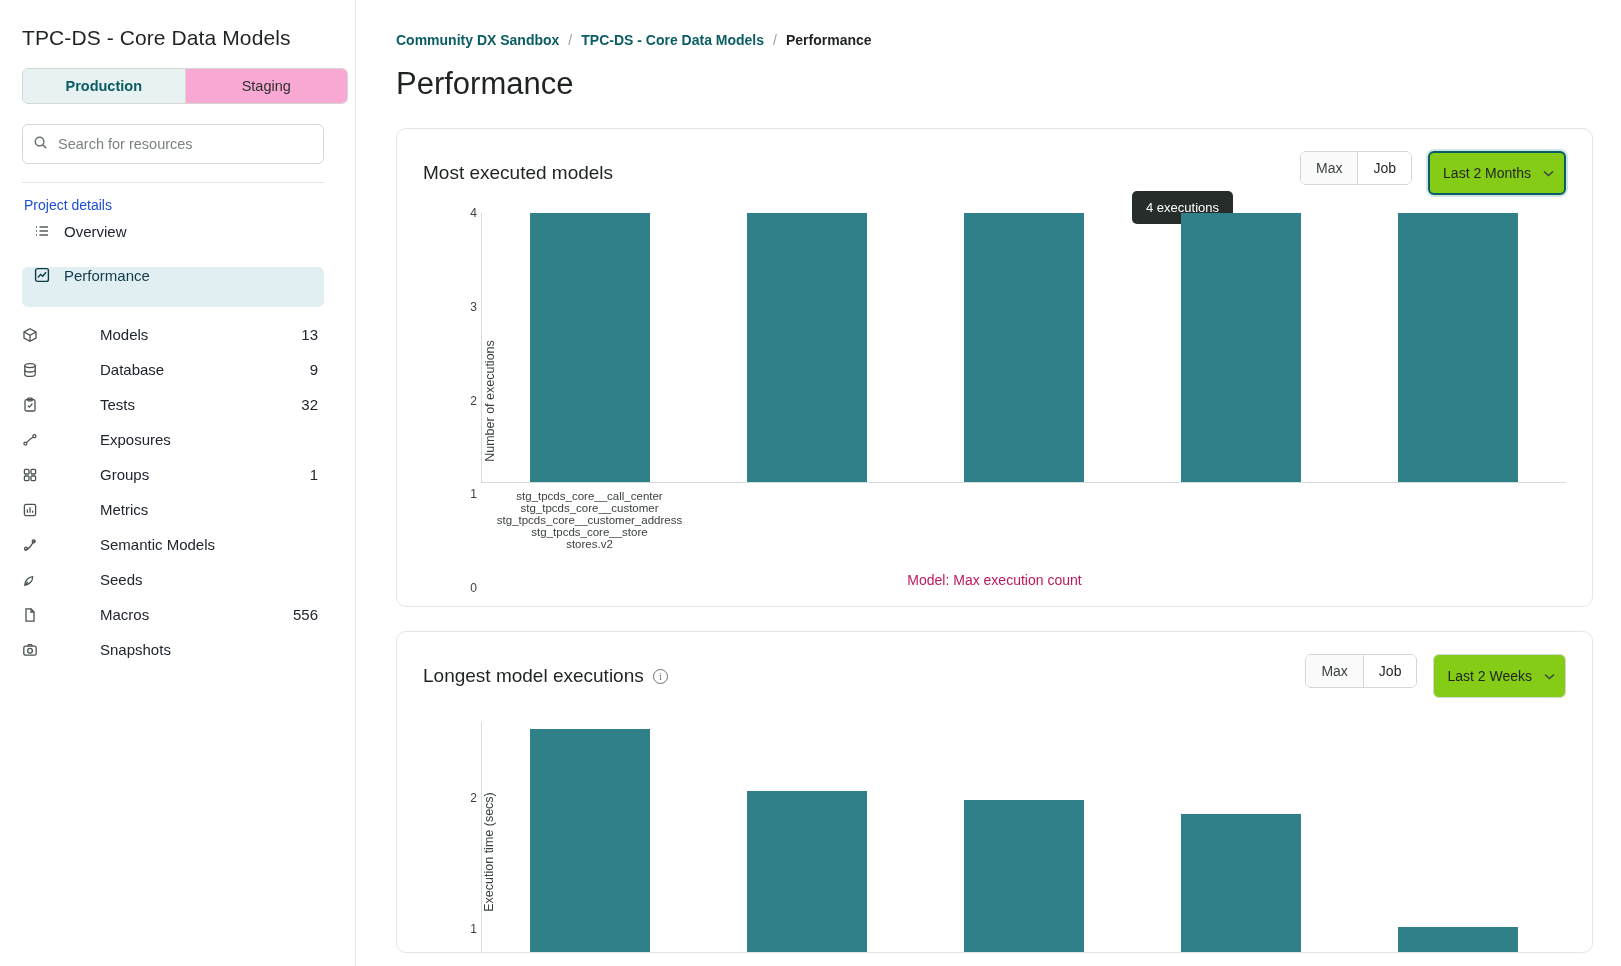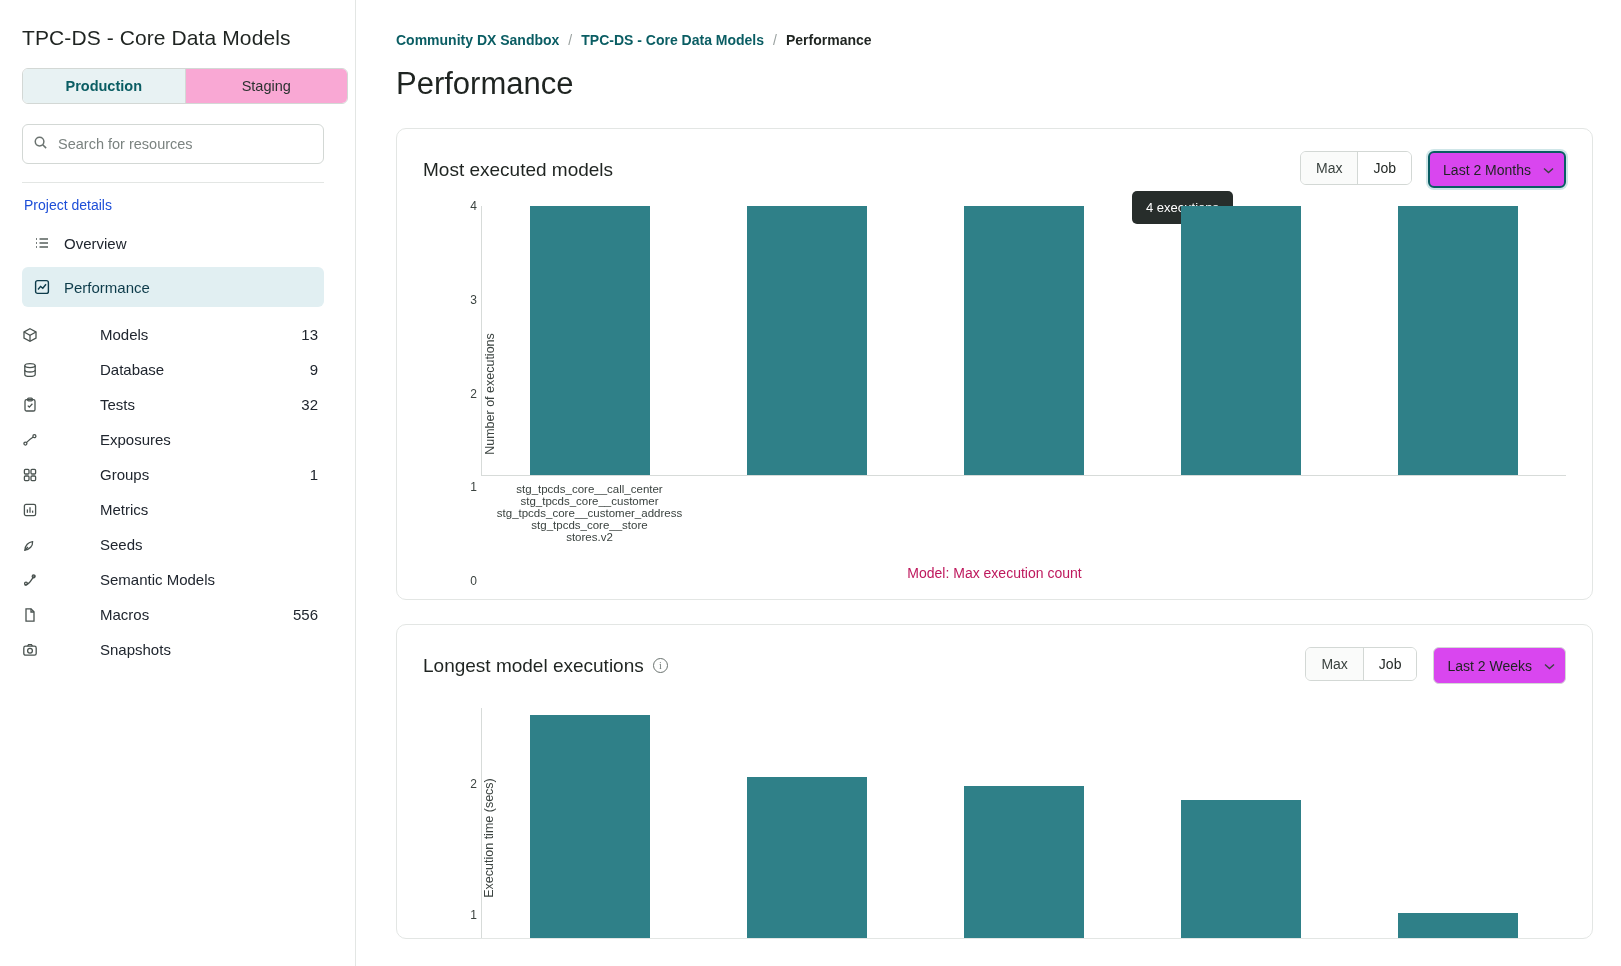--- a/index.html
+++ b/index.html
@@ -73,21 +73,21 @@
     background: transparent;
   }
   .search-box input::placeholder { color: #7b8380; }
   .divider { height: 1px; background: #e3e6e4; width: 302px; margin: 0 0 14px 0; }
   .section-label {
     font-size: 14px;
     color: #1d4ed8;
     margin: 0 0 10px 2px;
   }
   .nav-item {
-    display: flex; align-items: center;
+    display: flex; align-items: flex-start;
     height: 40px;
     width: 302px;
     border-radius: 6px;
     padding: 0 12px;
     font-size: 15px;
     color: #20262f;
     cursor: pointer;
     margin-bottom: 4px;
   }
   .nav-item .ico { width: 22px; display: flex; align-items: center; color: #4a5350; }
@@ -192,30 +192,30 @@
     color: #3b4340;
     background: #fafbfa;
     cursor: pointer;
   }
   .seg div.active {
     background: #ffffff;
     color: #1f2421;
     border-left: 1px solid #d3d8d5;
   }
   .dropdown {
-    height: 37px;
+    height: 44px;
     min-width: 124px;
     border: 1px solid #d3d8d5;
     border-radius: 6px;
     display: flex; align-items: center; justify-content: space-between;
     padding: 0 10px 0 13px;
     font-size: 14px;
     color: #1f2421;
     cursor: pointer;
-    background: #d946ef;
+    background: #84cc16;
   }
   .dropdown.focused {
     border: 2px solid #0a5d63;
     box-shadow: 0 0 0 2px #cfe6e8;
   }
   .dropdown .chev { margin-left: 12px; color: #3b4340; font-size: 11px; }
 
   
   .chart-wrap { position: relative; margin-top: 18px; }
   .chart {
@@ -408,37 +408,37 @@
               <line x1="10.6" y1="10.8" x2="10.6" y2="8.6"></line>
           </svg>
         </span>
         <span class="lbl">Metrics</span>
         <span class="cnt"></span>
       </div>
 
       <div class="res-row">
         <span class="ico">
           <svg width="16" height="16" viewBox="0 0 16 16" fill="none" stroke="#4a5350" stroke-width="1.3">
-            <path d="M3 13c0-4.4 3.4-8 7.6-8.4C10.9 9 7.6 12.6 3 13z"></path>
-              <line x1="2.4" y1="13.6" x2="6" y2="10"></line>
-          </svg>
-        </span>
-        <span class="lbl">Seeds</span>
-        <span class="cnt"></span>
-      </div>
-
-      <div class="res-row">
-        <span class="ico">
-          <svg width="16" height="16" viewBox="0 0 16 16" fill="none" stroke="#4a5350" stroke-width="1.3">
             <path d="M2.6 13.2c2.6-.6 5.2-2.4 7-5.6 1.1-2 2.2-3.2 3.8-4"></path>
             <circle cx="11.6" cy="4.4" r="1.4"></circle>
               <circle cx="4" cy="11.6" r="1.4"></circle>
           </svg>
         </span>
         <span class="lbl">Semantic Models</span>
+        <span class="cnt"></span>
+      </div>
+
+      <div class="res-row">
+        <span class="ico">
+          <svg width="16" height="16" viewBox="0 0 16 16" fill="none" stroke="#4a5350" stroke-width="1.3">
+            <path d="M3 13c0-4.4 3.4-8 7.6-8.4C10.9 9 7.6 12.6 3 13z"></path>
+              <line x1="2.4" y1="13.6" x2="6" y2="10"></line>
+          </svg>
+        </span>
+        <span class="lbl">Seeds</span>
         <span class="cnt"></span>
       </div>
 
       <div class="res-row">
         <span class="ico">
           <svg width="16" height="16" viewBox="0 0 16 16" fill="none" stroke="#4a5350" stroke-width="1.3">
             <path d="M4 1.8h5l3 3v9.4H4z"></path>
               <polyline points="9,1.8 9,5 12,5"></polyline>
           </svg>
         </span>

